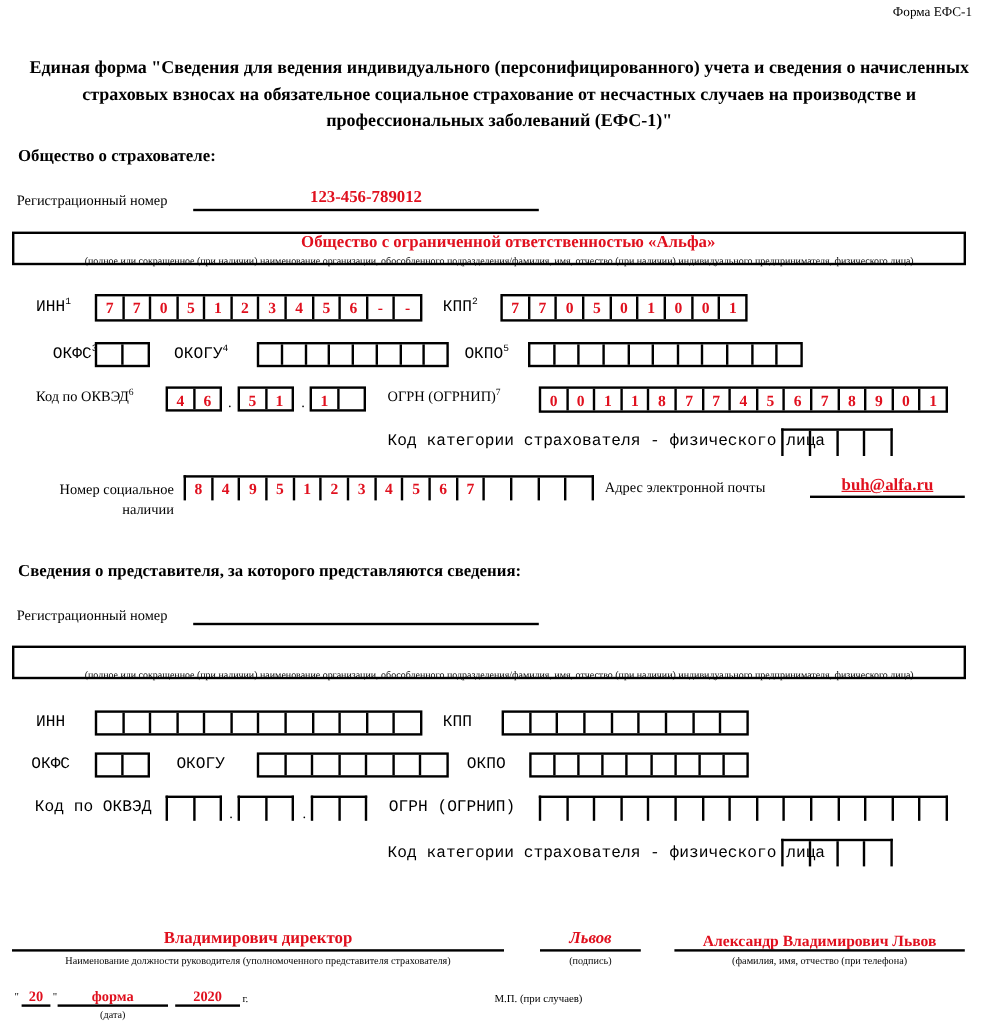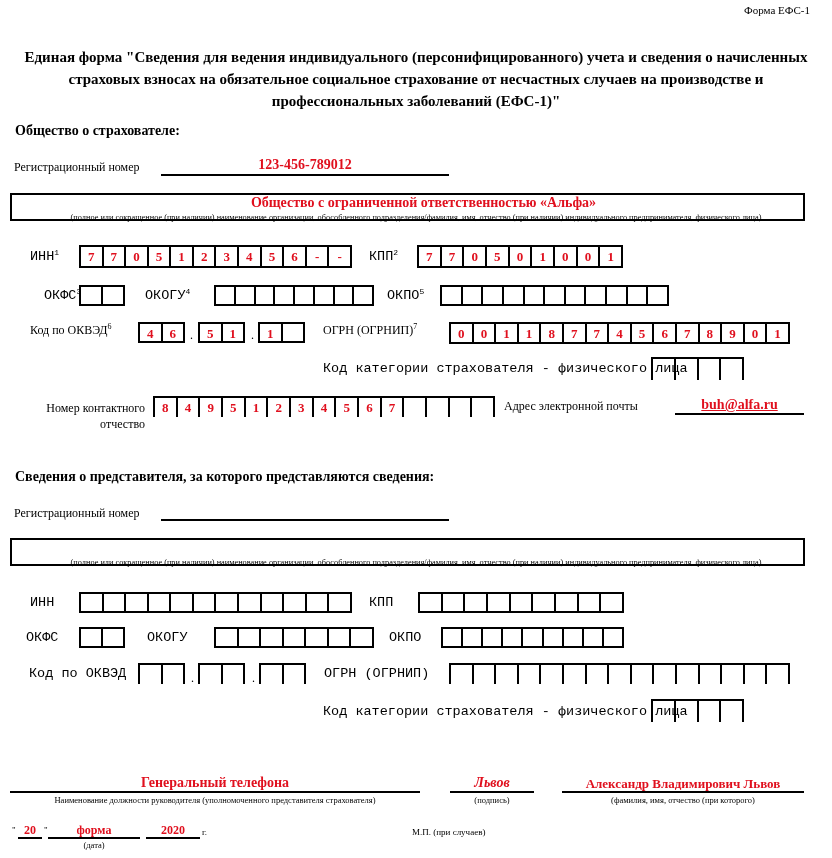--- a/index.html
+++ b/index.html
@@ -136,21 +136,21 @@
   </div>
 
 <div class="abs lbl13" style="left:323px; top:361px;">Код категории страхователя - физического лица</div>
 <div class="abs cells open-bottom" id="ins-cat" style="left:651px; top:357px; width:93px; height:23px;">
     <div class="cell" style="flex: 1 1 0%;"></div>
     <div class="cell" style="flex: 1 1 0%;"></div>
     <div class="cell" style="flex: 1 1 0%;"></div>
     <div class="cell" style="flex: 1 1 0%;"></div>
   </div>
 
-<div class="abs lbl" style="left:20px; top:400px; width:125px; text-align:right; line-height:16px;"><span>Номер контактного</span><br><span>отчество</span></div>
+<div class="abs lbl" style="left:20px; top:400px; width:125px; text-align:right; line-height:16px;"><span>Номер социальное</span><br><span>наличии</span></div>
 <div class="abs cells open-bottom" id="ins-phone" style="left:153px; top:396px; width:342px; height:21px;">
     <div class="cell" style="flex: 1 1 0%;">8</div>
     <div class="cell" style="flex: 1 1 0%;">4</div>
     <div class="cell" style="flex: 1 1 0%;">9</div>
     <div class="cell" style="flex: 1 1 0%;">5</div>
     <div class="cell" style="flex: 1 1 0%;">1</div>
     <div class="cell" style="flex: 1 1 0%;">2</div>
     <div class="cell" style="flex: 1 1 0%;">3</div>
     <div class="cell" style="flex: 1 1 0%;">4</div>
     <div class="cell" style="flex: 1 1 0%;">5</div>
@@ -264,31 +264,31 @@
   </div>
 
 <div class="abs lbl13" style="left:323px; top:704px;">Код категории страхователя - физического лица</div>
 <div class="abs cells open-bottom" id="rep-cat" style="left:651px; top:699px; width:93px; height:23px;">
     <div class="cell" style="flex: 1 1 0%;"></div>
     <div class="cell" style="flex: 1 1 0%;"></div>
     <div class="cell" style="flex: 1 1 0%;"></div>
     <div class="cell" style="flex: 1 1 0%;"></div>
   </div>
 
-<div class="abs fill red" style="left:10px; top:775px; width:410px;">Генеральный телефона</div>
+<div class="abs fill red" style="left:10px; top:775px; width:410px;">Владимирович директор</div>
 <div class="abs uline" style="left:10px; top:791px; width:410px;"></div>
 <div class="abs small" style="left:10px; top:795px; width:410px;">Наименование должности руководителя (уполномоченного представителя страхователя)</div>
 
 <div class="abs fill red" style="left:450px; top:775px; width:84px; font-style:italic;">Львов</div>
 <div class="abs uline" style="left:450px; top:791px; width:84px;"></div>
 <div class="abs small" style="left:450px; top:795px; width:84px;">(подпись)</div>
 
 <div class="abs fill red" style="left:562px; top:776px; width:242px; font-size:13px;">Александр Владимирович Львов</div>
 <div class="abs uline" style="left:562px; top:791px; width:242px;"></div>
-<div class="abs small" style="left:562px; top:795px; width:242px;">(фамилия, имя, отчество (при которого)</div>
+<div class="abs small" style="left:562px; top:795px; width:242px;">(фамилия, имя, отчество (при телефона)</div>
 
 <div class="abs lbl" style="left:12px; top:825px; font-size:9px;">"</div>
 <div class="abs fill red" style="left:18px; top:823px; width:24px; font-size:12px;">20</div>
 <div class="abs uline" style="left:18px; top:837px; width:24px;"></div>
 <div class="abs lbl" style="left:44px; top:825px; font-size:9px;">"</div>
 <div class="abs fill red" style="left:48px; top:823px; width:92px; font-size:12px;">форма</div>
 <div class="abs uline" style="left:48px; top:837px; width:92px;"></div>
 <div class="abs small" style="left:48px; top:840px; width:92px;">(дата)</div>
 <div class="abs fill red" style="left:146px; top:823px; width:54px; font-size:12px;">2020</div>
 <div class="abs uline" style="left:146px; top:837px; width:54px;"></div>

